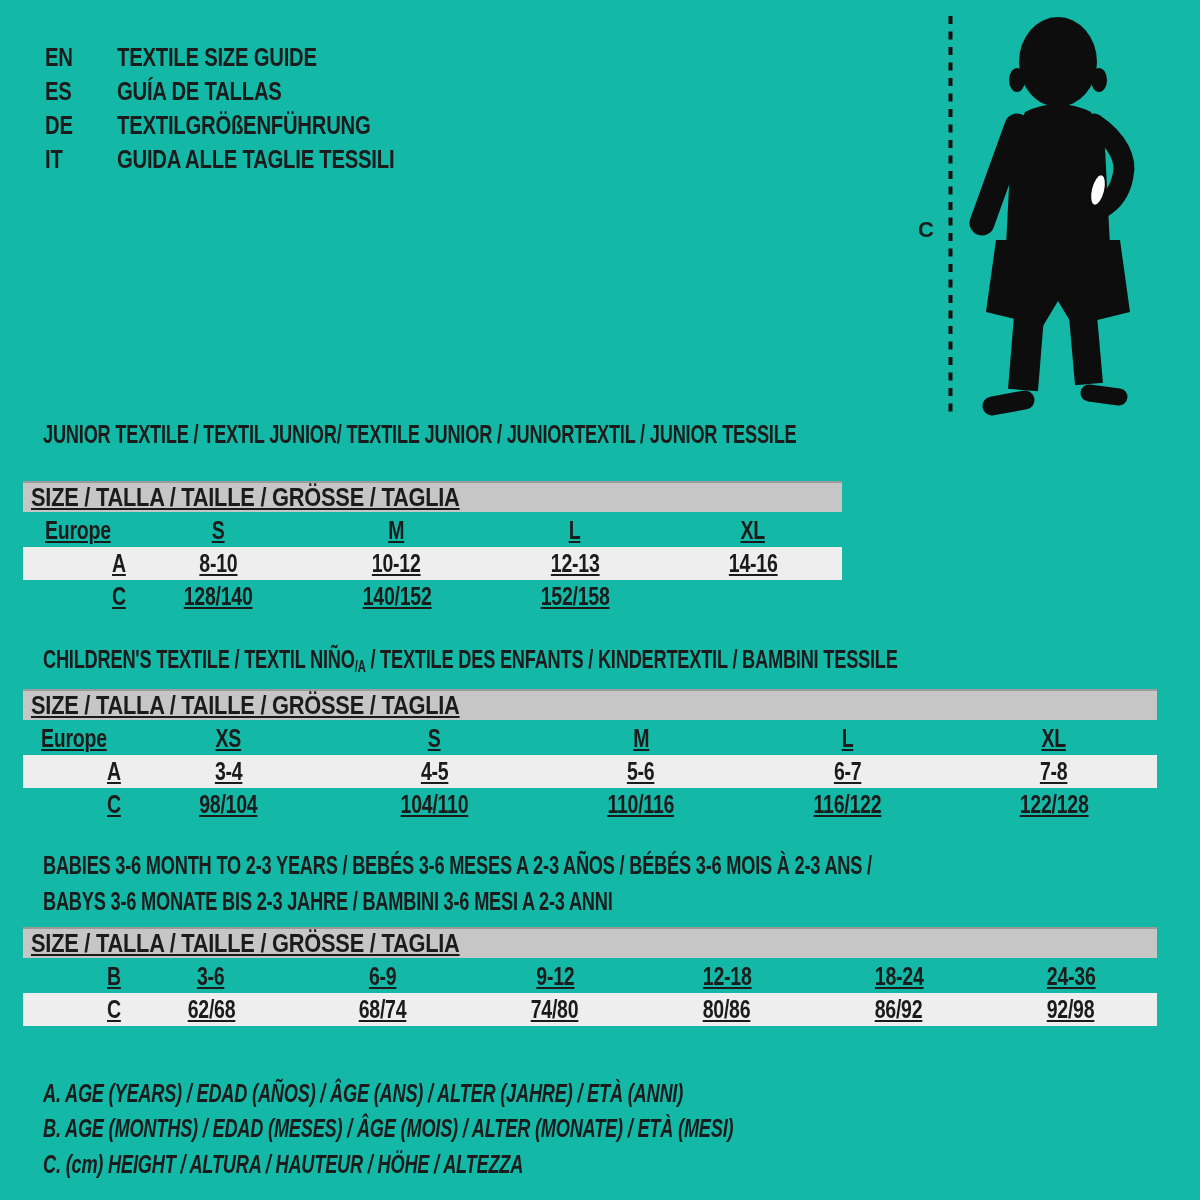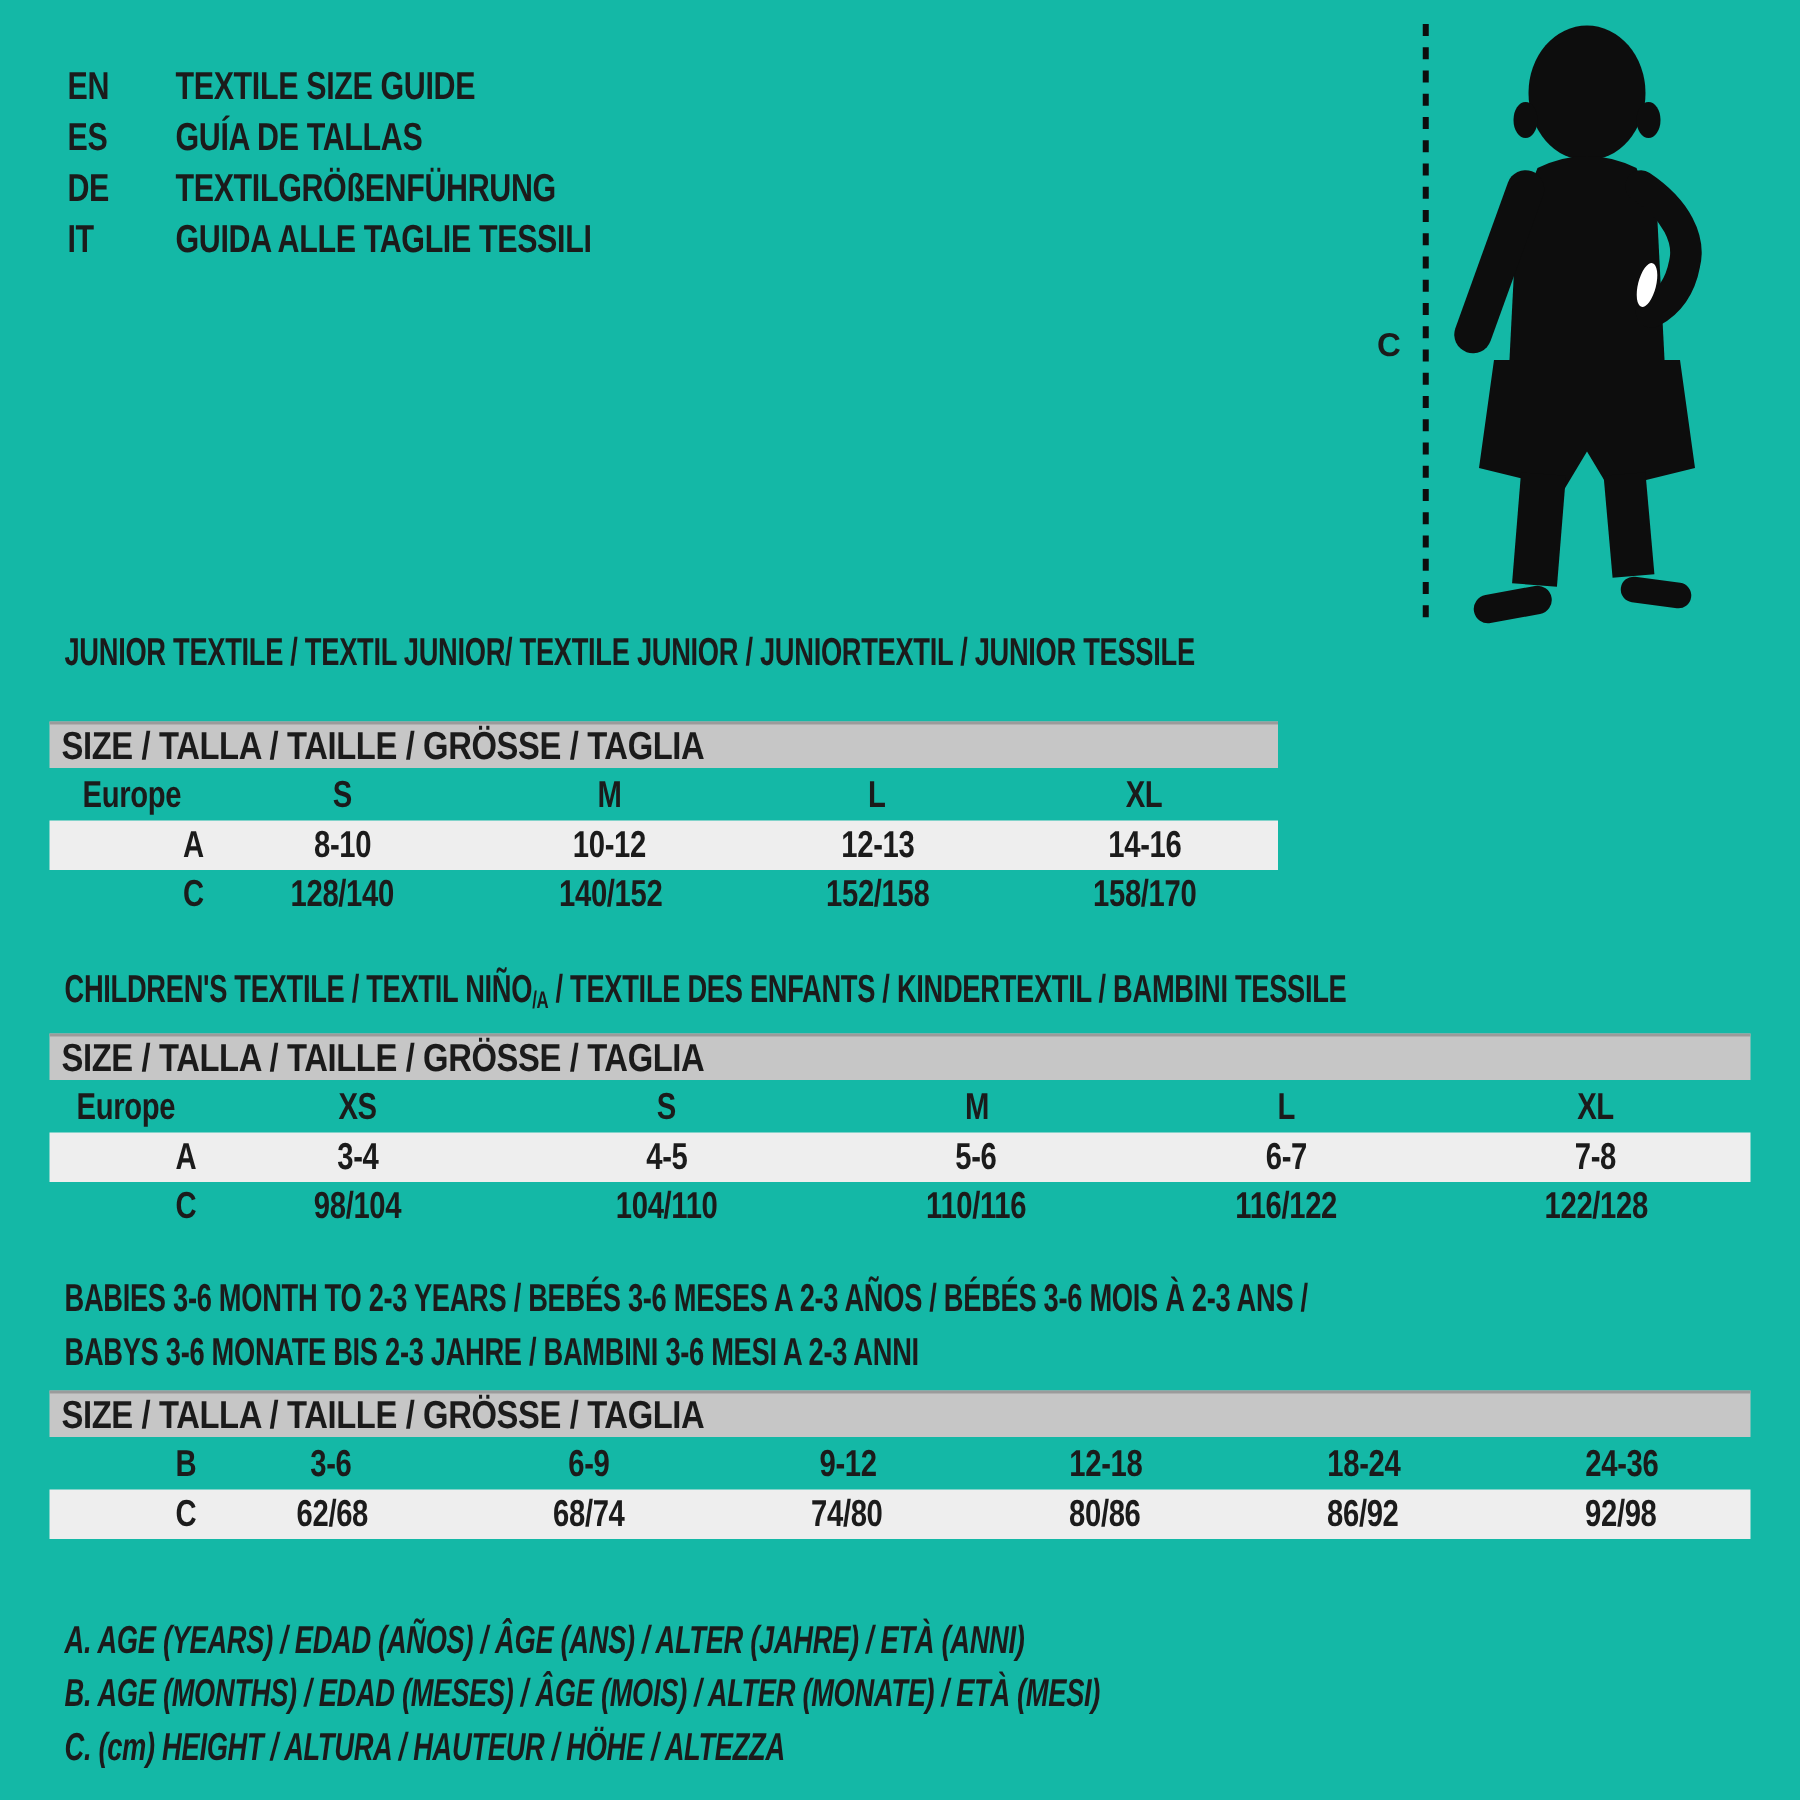--- a/index.html
+++ b/index.html
@@ -22,21 +22,21 @@
 
   
   .title{position:absolute;left:43px;font-size:26px;line-height:35.5px;}
   .sub{font-size:16px;vertical-align:-4px;letter-spacing:-0.3px;}
 
   
   .figure-svg{position:absolute;left:880px;top:0;width:320px;height:440px;}
   .c-label{position:absolute;left:918px;top:219px;font-size:22px;line-height:22px;}
 
   
-  .table{position:absolute;left:33px;}
+  .table{position:absolute;left:23px;text-decoration:underline;}
   .band{
     height:31px;background:#c6c6c6;border-top:2px solid #9b9b9b;box-sizing:border-box;
     display:flex;align-items:center;padding-left:8px;margin-bottom:2px;font-size:26px;
   }
   .trow{display:flex;height:33px;font-size:25px;}
   .cell{display:flex;align-items:center;justify-content:center;box-sizing:border-box;}
   .lab{justify-content:flex-end;padding-left:8px;}
   .shade{background:#eeeeee;}
   .jun{width:819px;}
   .jun .lab{width:13%;}
@@ -139,23 +139,20 @@
         </span>
       <span class="cell c4">
           <span class="sx o-c s78">128/140</span>
         </span>
       <span class="cell c4">
           <span class="sx o-c s78">140/152</span>
         </span>
       <span class="cell c4">
           <span class="sx o-c s78">152/158</span>
         </span>
-      <span class="cell c4">
-          <span class="sx o-c s78">158/170</span>
-        </span>
     </div>
   </div>
 
   <div class="title" style="top:642px;">
     <span class="sx o-l s70"><span>CHILDREN'S TEXTILE / TEXTIL NIÑO</span><span class="sub">/A</span><span> / TEXTILE DES ENFANTS / KINDERTEXTIL / BAMBINI TESSILE</span></span>
   </div>
   <div class="table wide ch" style="top:689px;">
     <div class="band">
       <span class="sx o-l s84">SIZE / TALLA / TAILLE / GRÖSSE / TAGLIA</span>
     </div>

